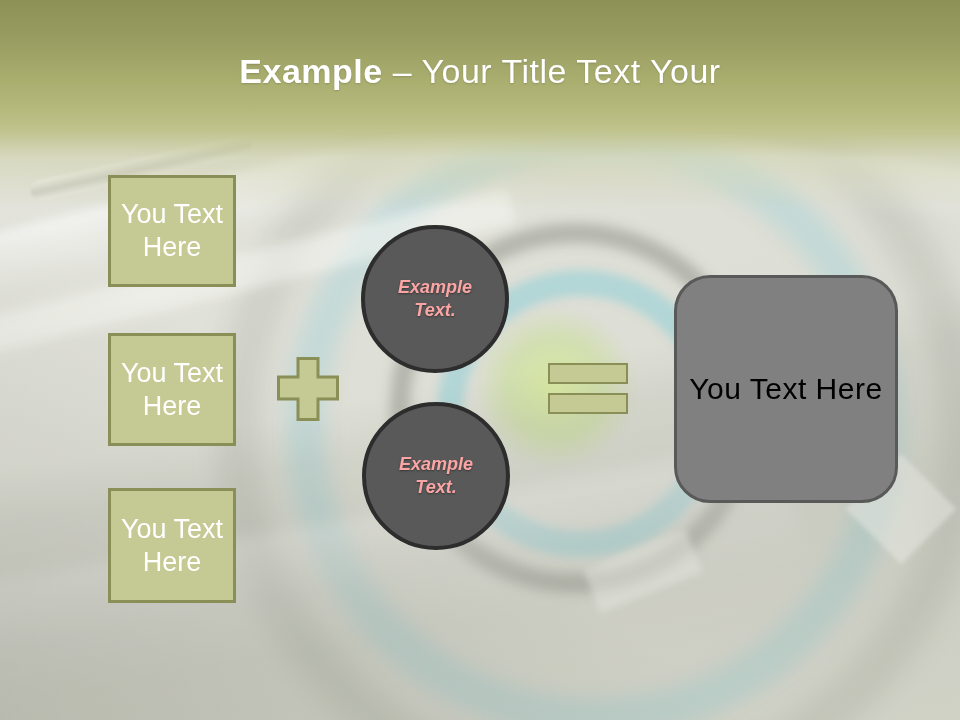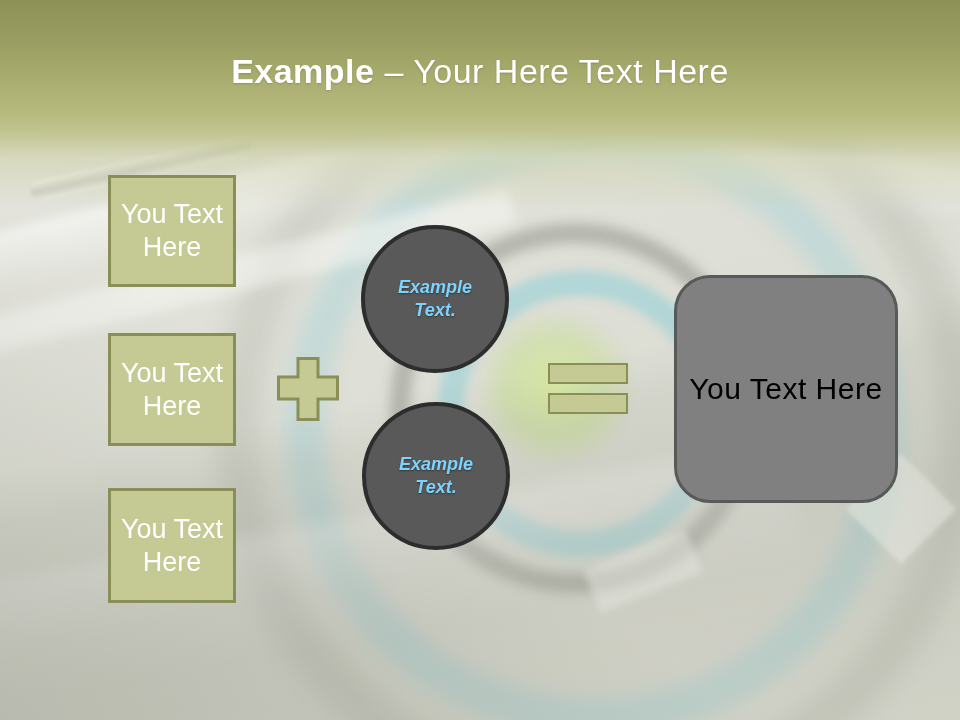--- a/index.html
+++ b/index.html
@@ -64,21 +64,21 @@
   .box-2{left:108px;top:333px;height:113px;}
   .box-3{left:108px;top:488px;height:115px;}
 
   .plus-wrap{left:277px;top:357px;width:62px;height:64px;z-index:5;}
 
   .dark-circle{width:148px;height:148px;border-radius:50%;box-sizing:border-box;z-index:6;
        background:#595959;border:4px solid #2d2d2d;
        display:flex;align-items:center;justify-content:center;text-align:center;}
   .circle-1{left:361px;top:225px;}
   .circle-2{left:362px;top:402px;}
-  .dark-circle .ctext{width:100px;color:#7dd3fc;font-size:18px;line-height:23px;
+  .dark-circle .ctext{width:100px;color:#fca5a5;font-size:18px;line-height:23px;
        font-weight:700;font-style:italic;text-shadow:0 1px 2px rgba(0,0,0,.4);}
 
   .equals-wrap{left:548px;top:363px;z-index:5;}
   .equals-bar{width:80px;height:21px;box-sizing:border-box;
        background:#c5ca94;border:2px solid #8a8e57;}
   .equals-bar + .equals-bar{margin-top:9px;}
 
   .result-box{left:674px;top:275px;width:224px;height:228px;box-sizing:border-box;z-index:5;
        background:#808080;border:3px solid #595959;border-radius:36px;
        display:flex;align-items:center;justify-content:center;text-align:center;
@@ -101,21 +101,21 @@
   <div class="abs streak-d"></div>
   <div class="abs pen"></div>
   <div class="abs diamond"></div>
   <div class="abs facet"></div>
   <div class="abs bottom-shade"></div>
   <div class="abs wash"></div>
   <div class="abs top-olive"></div>
 
   <h1 class="abs title">
     <span class="bold">Example</span>
-    <span>– Your Here Text Here</span>
+    <span>– Your Title Text Your</span>
   </h1>
 
   <div class="abs olive-box box-1">
     <span>You Text Here</span>
   </div>
   <div class="abs olive-box box-2">
     <span>You Text Here</span>
   </div>
   <div class="abs olive-box box-3">
     <span>You Text Here</span>

